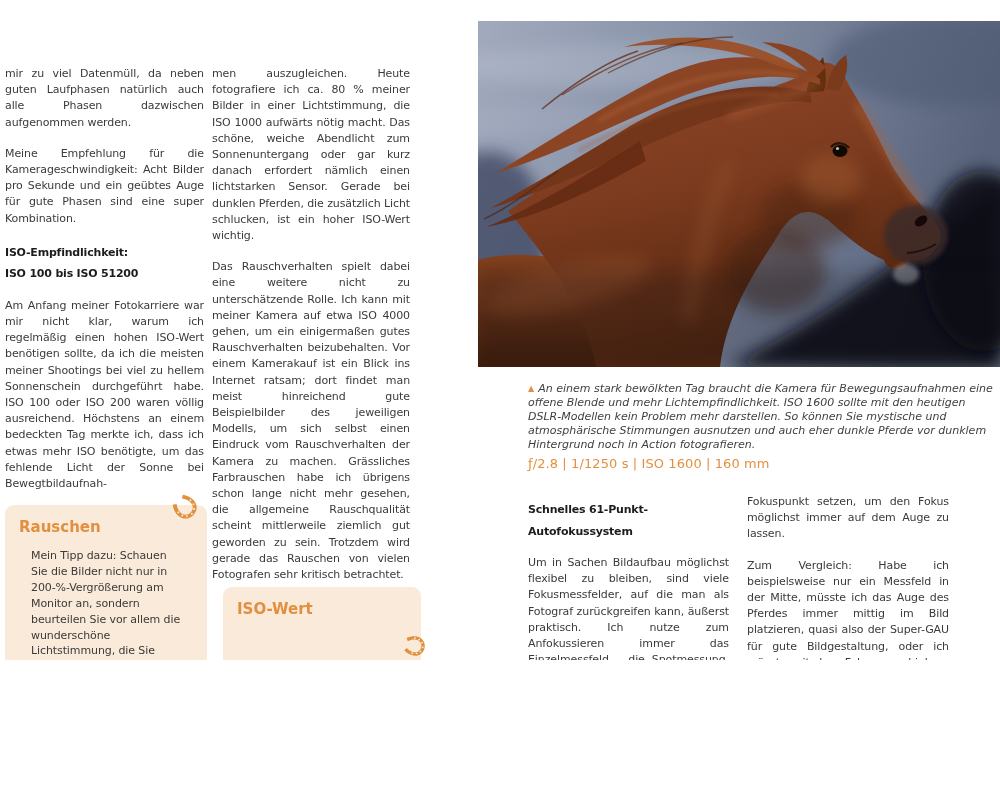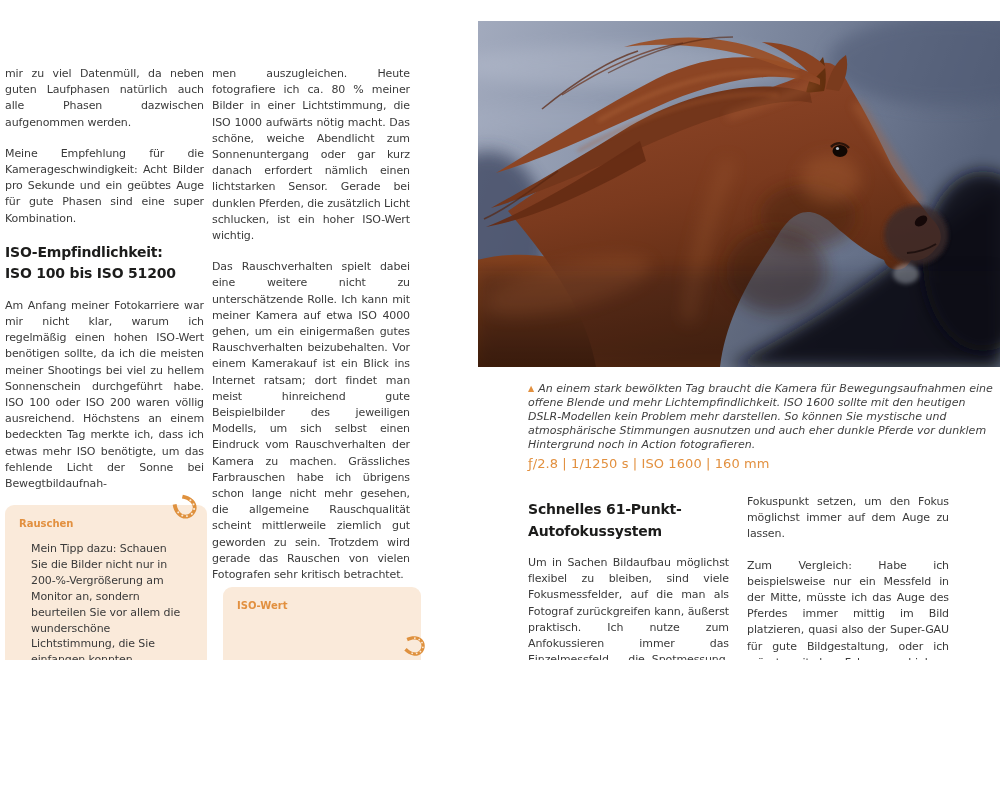--- a/index.html
+++ b/index.html
@@ -14,30 +14,30 @@
     position:relative;width:1000px;height:660px;background:#ffffff;overflow:hidden;
     font-family:"DejaVu Sans","Liberation Sans",sans-serif;
   }
   .col{position:absolute;}
   .body-text{
     font-size:11px;line-height:16.2px;text-align:justify;color:var(--body-text);
     margin:0 0 15px 0;letter-spacing:-0.1px;hyphens:auto;-webkit-hyphens:auto;
   }
   .body-text:last-child{margin-bottom:0;}
   h2.sec-heading{
-    font-size:14px;line-height:21.5px;font-weight:bold;color:var(--heading-text);
+    font-size:11px;line-height:21.5px;font-weight:bold;color:var(--heading-text);
     margin:9px 0 13px 0;white-space:pre-line;letter-spacing:-0.2px;
   }
   
   .callout{
     position:absolute;background:var(--callout-bg);border-radius:9px;
     padding:13px 14px 12px 14px;box-sizing:border-box;
   }
   .callout-title{
-    color:var(--accent);font-weight:bold;font-size:10px;margin:0 0 8px 0;
+    color:var(--accent);font-weight:bold;font-size:15px;margin:0 0 8px 0;
   }
   .callout-body{
     font-size:11px;line-height:15.9px;color:var(--body-text);margin:12px;text-align:left;
     letter-spacing:-0.1px;
   }
   .horseshoe{position:absolute;}
   
   .photo{
     position:absolute;left:478px;top:21px;width:522px;height:346px;
     background:#6d7890;overflow:hidden;

